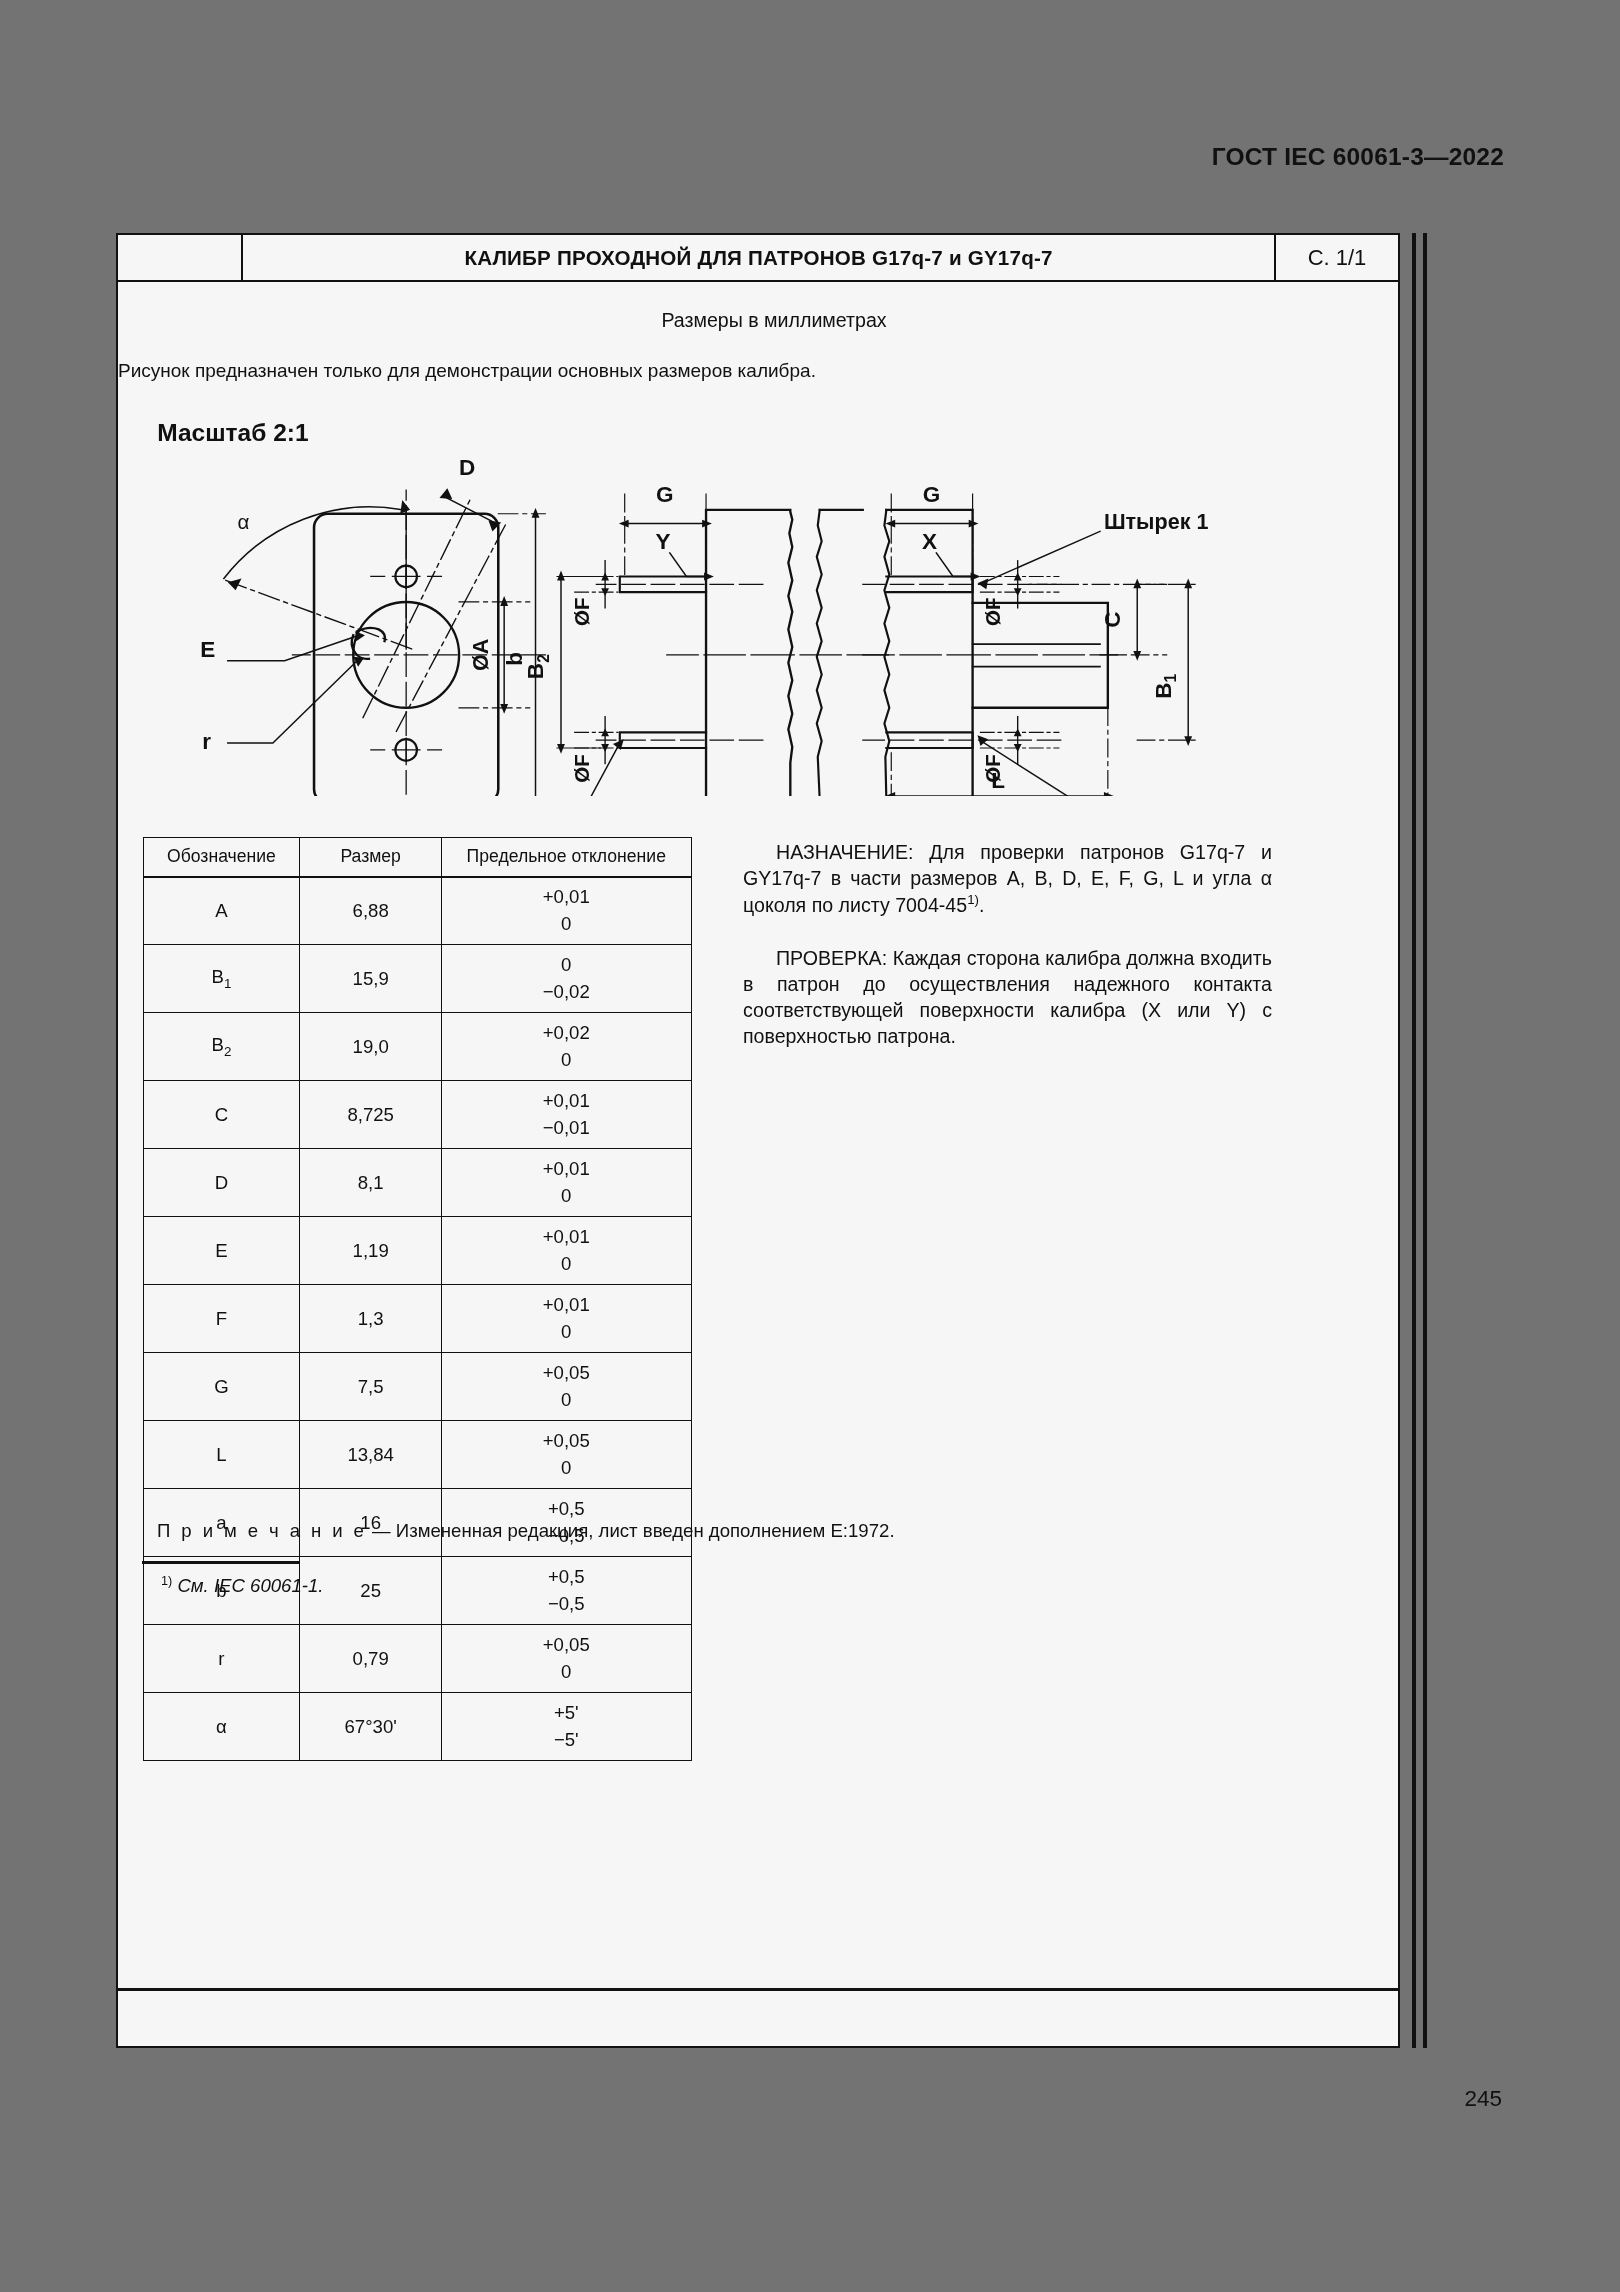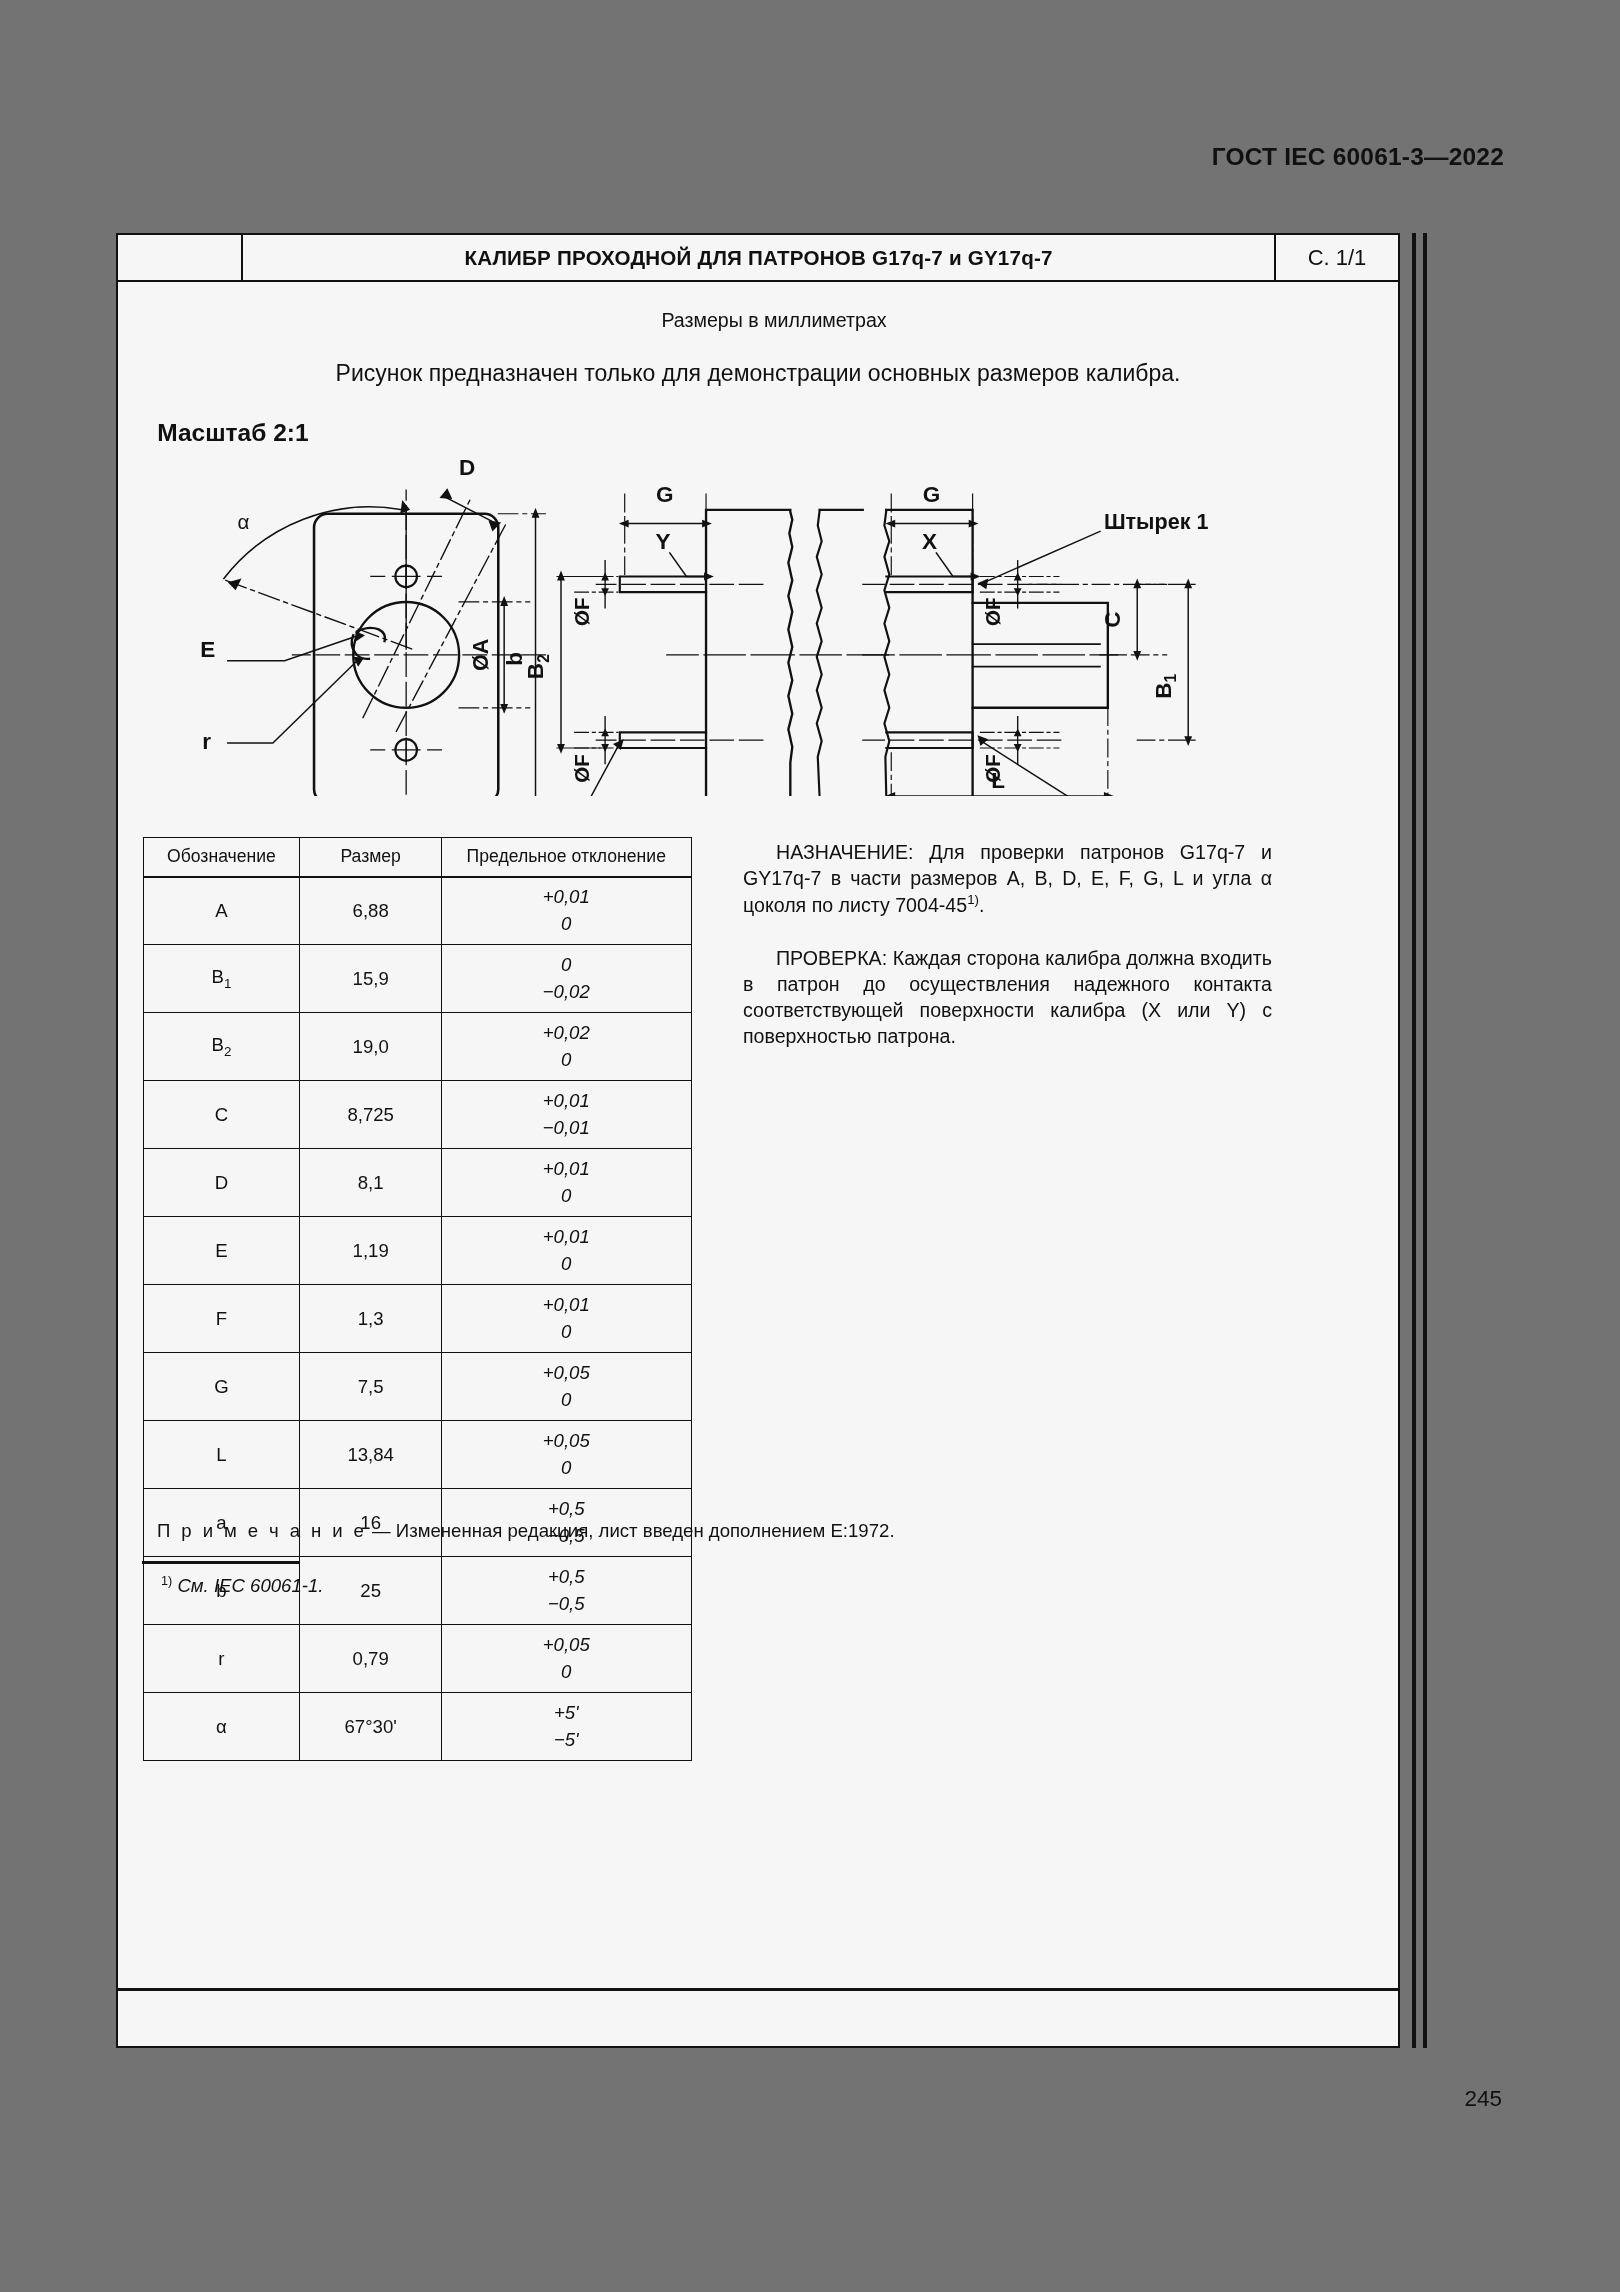--- a/index.html
+++ b/index.html
@@ -50,21 +50,21 @@
     border-radius:9px;
   }
 
   
   .units-line {
     position:absolute; top:74px; left:0; width:100%;
     text-align:center; font-size:19.6px;padding-left:32px;
   }
   .note-line {
     position:absolute; top:125px; left:0; width:100%;
-    text-align:center; font-size:23px;
+    text-align:left; font-size:19px;
   }
 
   
   .drawing { position:absolute; left:0; top:169px; width:1278px; height:392px; }
   .drawing svg { display:block; }
 
   
   .dim-table {
     position:absolute; left:24.5px; top:602px;
     width:549px;
@@ -75,21 +75,21 @@
     border:1.5px solid #111;
     text-align:center;
     vertical-align:middle;
     padding:0;
   }
   .dim-table thead th { height:39px; font-weight:normal; font-size:17.6px; }
   .dim-table thead tr th { border-bottom:2.9px solid #111; }
   .dim-table tbody td { height:68px; }
   .dim-table td.c-sym { width:157px; }
   .dim-table td.c-size { width:142px; }
-  .dim-table td.c-tol  { width:250px;font-style:italic; }
+  .dim-table td.c-tol  { width:250px; }
   .tol { line-height:1.45; }
   .tol span { display:block; }
   sub { font-size:0.72em; }
   sup { font-size:0.68em; }
 
   
   .side-text {
     position:absolute; left:625px; top:604px; width:529px;
     font-size:19.6px; line-height:1.33;
     text-align:justify;

